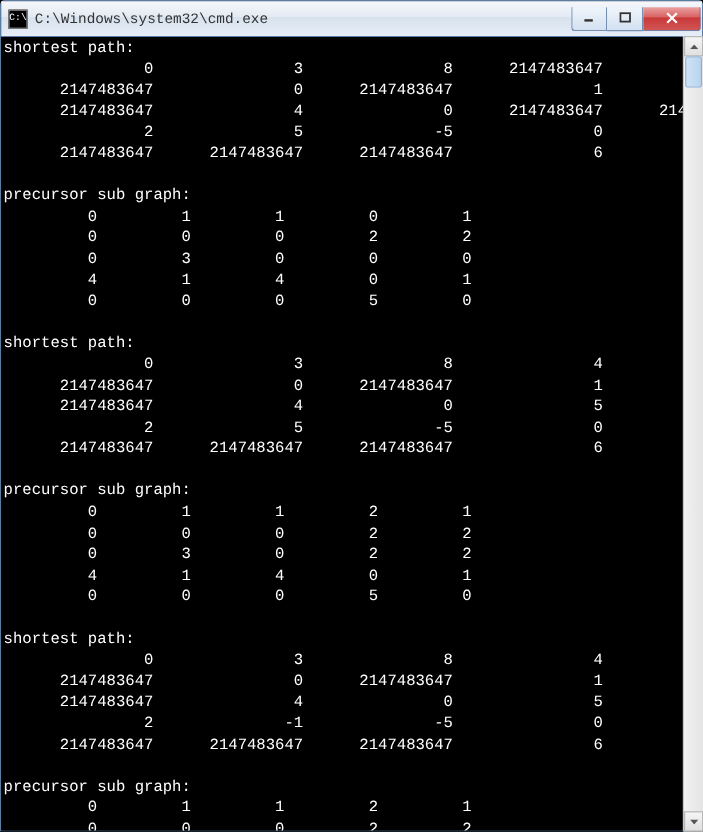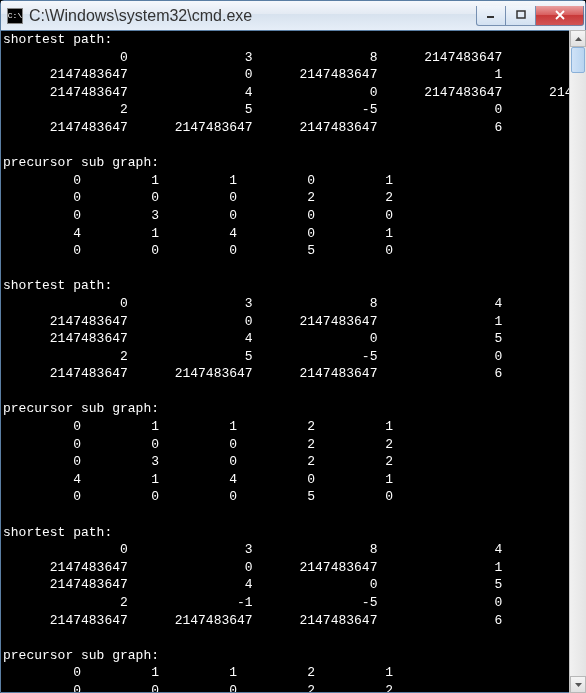--- a/index.html
+++ b/index.html
@@ -35,22 +35,22 @@
   display: flex;
   align-items: center;
   justify-content: center;
   color: #fff;
   font-size: 8px;
   margin-right: 6px;
   font-family: 'Courier New', monospace;
 }
 .titlebar .title {
   flex: 1;
-  font-family: Liberation Sans, sans-serif;
-  font-size: 16px;
+  font-family: Liberation Mono, monospace;
+  font-size: 12px;
   color: #333;
 }
 .titlebar .controls {
   display: flex;
   height: 20px;
   margin-right: 1px;
 }
 .titlebar .controls .btn {
   width: 30px;
   height: 20px;

